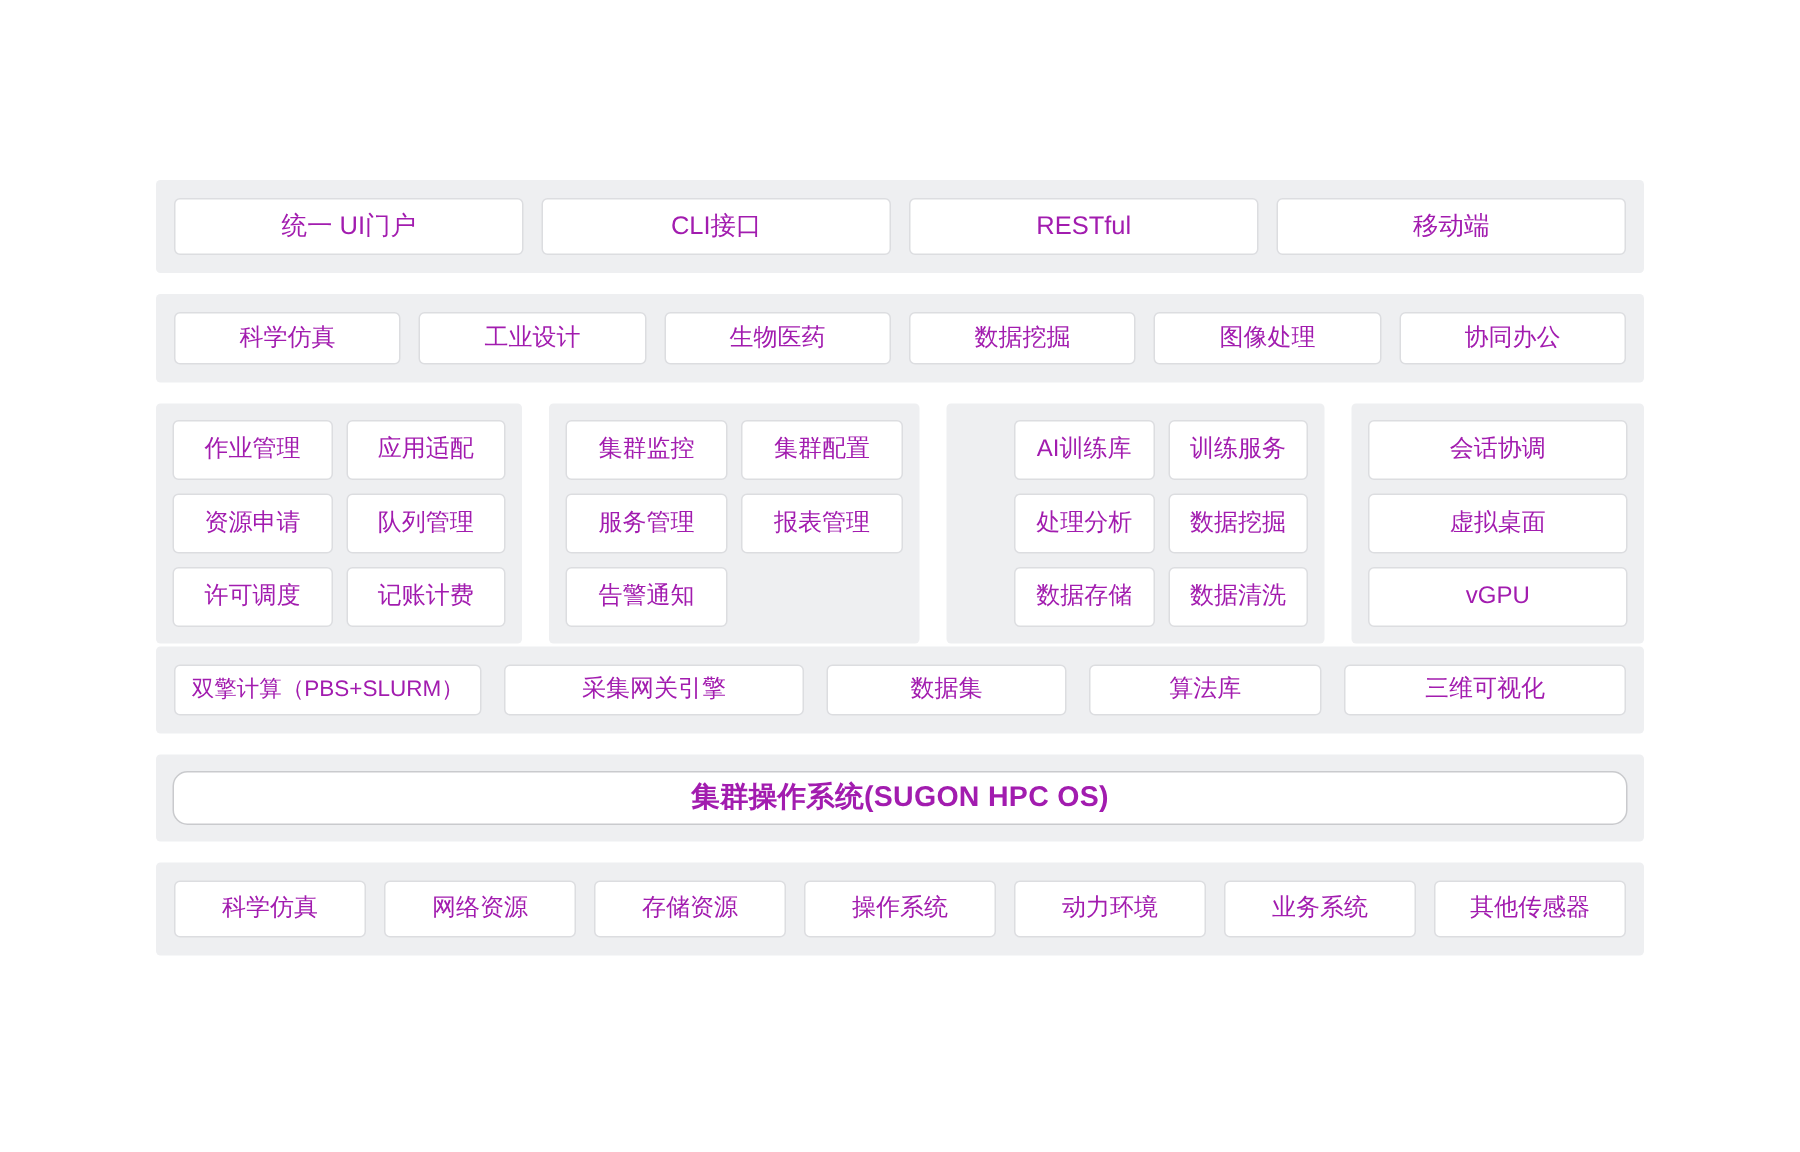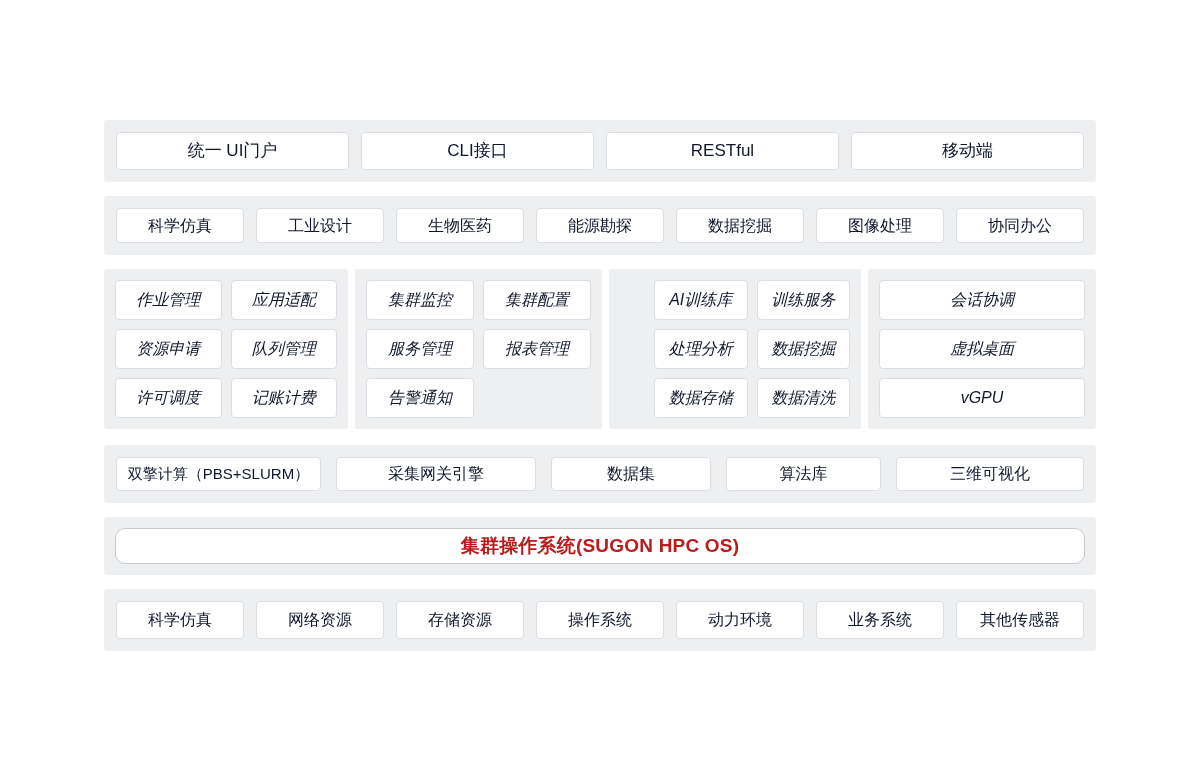--- a/index.html
+++ b/index.html
@@ -37,39 +37,38 @@
   .cell {
     background: #ffffff;
     border: 1px solid #dcdde0;
     border-radius: 4px;
     display: flex;
     align-items: center;
     justify-content: center;
     text-align: center;
     font-size: 17px;
     line-height: 1.2;
-    color: #0f172a;
+    color: #a21caf;
     box-sizing: border-box;
     white-space: nowrap;
   }
 
   
   .row-access { height: 62px; }
   .row-access .cell { flex: 1 1 0; height: 100%; }
 
   
   .row-apps { height: 59px; }
   .row-apps .cell { flex: 1 1 0; height: 100%; font-size: 16px; }
 
   
   .row-panels {
     display: flex;
-    gap: 7px;
-    margin-bottom: 16px;
-    font-style: italic;
+    gap: 18px;
+    margin-bottom: 2px;
   }
   .panel {
     background: #eeeff1;
     border-radius: 3px;
     padding: 11px;
     box-sizing: border-box;
     display: grid;
     gap: 9px;
   }
   .panel-dual {
@@ -96,21 +95,21 @@
   .row-engines .cell.w-algo    { flex: 0 0 155px; }
   .row-engines .cell.w-viz     { flex: 1 1 auto; }
 
   
   .row-os { height: 58px; padding: 11px; }
   .os-cell {
     flex: 1 1 auto;
     height: 100%;
     border: 1px solid #c9cacd;
     border-radius: 10px;
-    color: #b91c1c;
+    color: #a21caf;
     font-size: 19px;
     font-weight: bold;
     letter-spacing: 0.2px;
   }
 
   
   .row-resources { height: 62px; margin-bottom: 0; }
   .row-resources .cell { flex: 1 1 0; height: 100%; font-size: 16px; }
 </style>
 </head>
@@ -122,21 +121,20 @@
     <div class="cell">统一 UI门户</div>
     <div class="cell">CLI接口</div>
     <div class="cell">RESTful</div>
     <div class="cell">移动端</div>
   </div>
 
   <div class="band row-apps">
     <div class="cell">科学仿真</div>
     <div class="cell">工业设计</div>
     <div class="cell">生物医药</div>
-    <div class="cell">能源勘探</div>
     <div class="cell">数据挖掘</div>
     <div class="cell">图像处理</div>
     <div class="cell">协同办公</div>
   </div>
 
   <div class="row-panels">
 
     <div class="panel panel-dual panel-jobs">
       <div class="cell">作业管理</div>
       <div class="cell">应用适配</div>

